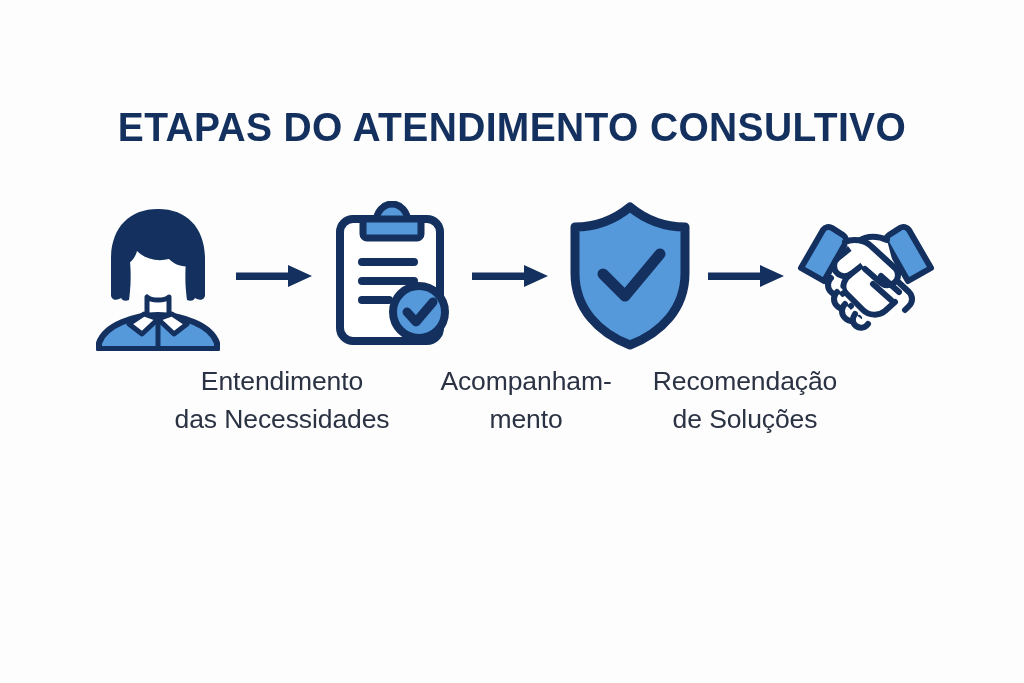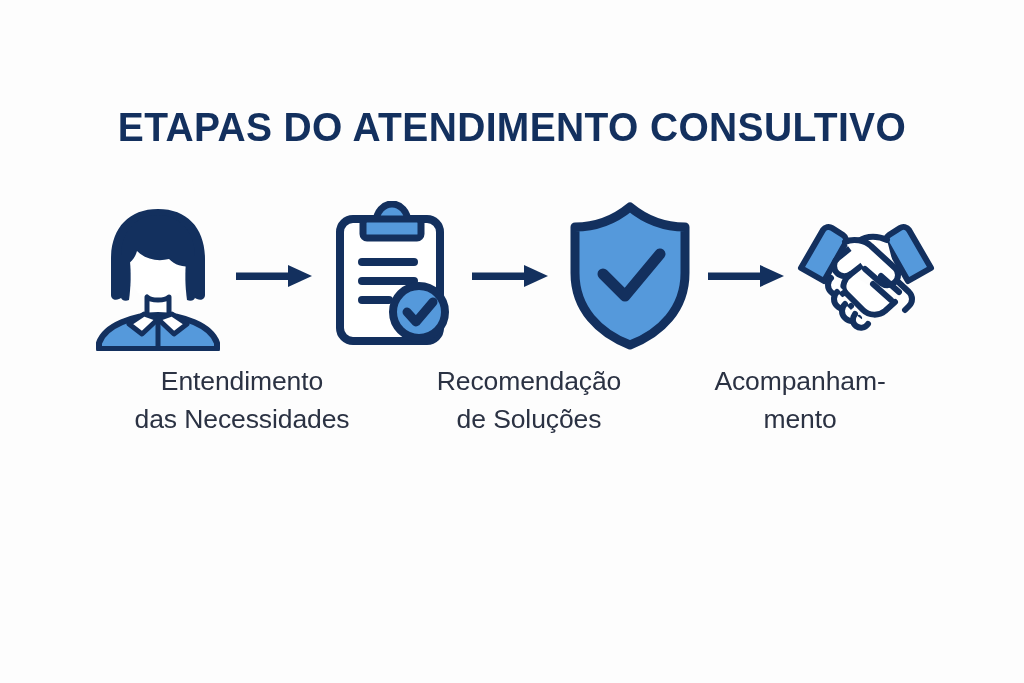--- a/index.html
+++ b/index.html
@@ -75,21 +75,20 @@
   
   .labels {
     position: absolute;
     top: 362px;
     left: 16px;
     width: 992px;
     display: flex;
     flex-direction: row;
     align-items: flex-start;
     justify-content: center;
-    gap: 40px;
   }
 
   .label {
     flex: 0 0 auto;
     text-align: center;
     color: #2b3243;
     font-size: 26.5px;
     line-height: 38px;
     font-weight: normal;
     letter-spacing: -0.1px;
@@ -215,19 +214,19 @@
           <path d="M90 60 L108 76" stroke="#13305e" stroke-width="6" stroke-linecap="round" fill="none"></path>
         </svg>
       </span>
     </div>
 
   </div>
 
   <div class="labels">
     <div class="label label-1">Entendimento
 das Necessidades</div>
+    <div class="label label-4">Acompanham-
+mento</div>
     <div class="label label-3">Recomendação
 de Soluções</div>
-    <div class="label label-4">Acompanham-
-mento</div>
   </div>
 
 </div>
 
 </body></html>

